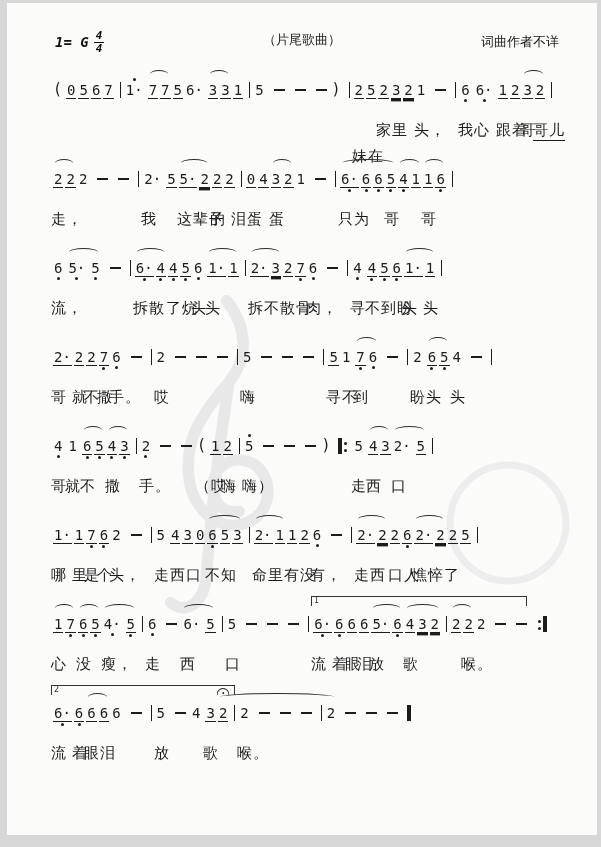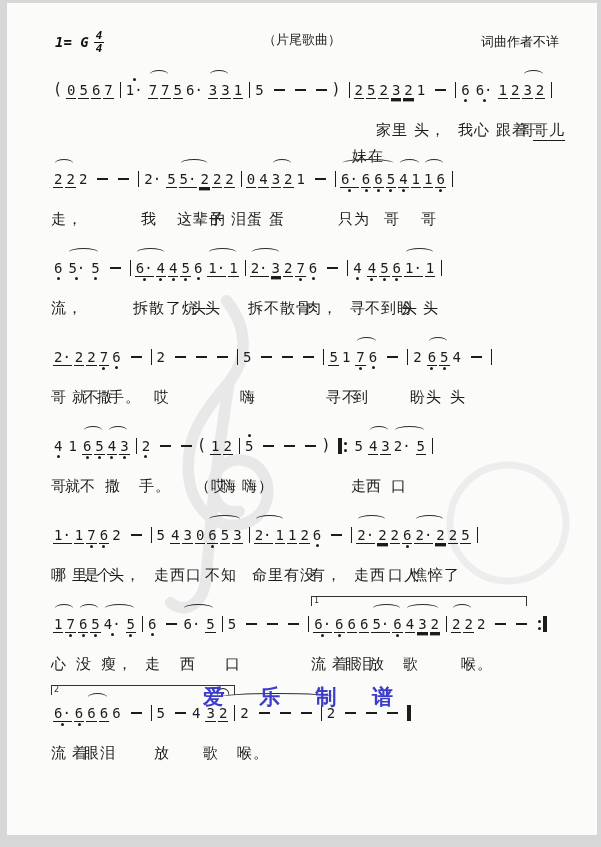--- a/index.html
+++ b/index.html
@@ -82,21 +82,20 @@
     </div>
   </div>
 
   <svg class="clef-wm" width="210" height="330" viewBox="0 0 120 260">
     <path d="M62 6 C78 26 80 50 64 70 C42 96 30 114 32 142 C34 172 58 190 80 180 C98 172 100 144 82 134 C66 126 48 138 52 158 C54 168 62 174 72 172 M64 70 C56 120 50 170 46 224 C44 244 30 254 18 244" fill="none" stroke="#e8e8e8" stroke-width="9" stroke-linecap="round"></path>
   </svg>
   <svg class="circle-wm" width="130" height="130" viewBox="0 0 130 130">
     <circle cx="65" cy="65" r="58" fill="none" stroke="#ededed" stroke-width="7"></circle>
   </svg>
 
-  <div class="maker-wm" style="color: rgb(60, 60, 200);">爱 乐 制 谱</div>
 
   <div class="systems">
       <div class="system">
         <div class="notes"><span class="tk paren">(</span><span class="tk note beam"><span class="hd"></span><span class="tx u1">0</span><span class="ld"></span></span><span class="tk note beam"><span class="hd"></span><span class="tx u1">5</span><span class="ld"></span></span><span class="tk note beam"><span class="hd"></span><span class="tx u1">6</span><span class="ld"></span></span><span class="tk note beam"><span class="hd"></span><span class="tx u1">7</span><span class="ld"></span></span><span class="tk barwrap"><span class="bl"></span></span><span class="tk note"><span class="hd"><span class="dot"></span></span><span class="tx">1·</span><span class="ld"></span></span><span class="tk note beam"><span class="hd"></span><span class="tx u1">7</span><span class="ld"></span></span><span class="tk note beam"><span class="hd"></span><span class="tx u1">7</span><span class="ld"></span></span><span class="tk note beam"><span class="hd"></span><span class="tx u1">5</span><span class="ld"></span></span><span class="tk note"><span class="hd"></span><span class="tx">6·</span><span class="ld"></span></span><span class="tk note beam"><span class="hd"></span><span class="tx u1">3</span><span class="ld"></span></span><span class="tk note beam"><span class="hd"></span><span class="tx u1">3</span><span class="ld"></span></span><span class="tk note beam"><span class="hd"></span><span class="tx u1">1</span><span class="ld"></span></span><span class="tk barwrap"><span class="bl"></span></span><span class="tk note"><span class="hd"></span><span class="tx">5</span><span class="ld"></span></span><span class="tk dash"></span><span class="tk dash"></span><span class="tk dash"></span><span class="tk paren">)</span><span class="tk barwrap"><span class="bl"></span></span><span class="tk note beam"><span class="hd"></span><span class="tx u1">2</span><span class="ld"></span></span><span class="tk note beam"><span class="hd"></span><span class="tx u1">5</span><span class="ld"></span></span><span class="tk note beam"><span class="hd"></span><span class="tx u1">2</span><span class="ld"></span></span><span class="tk note beam"><span class="hd"></span><span class="tx u2">3</span><span class="ld"></span></span><span class="tk note beam"><span class="hd"></span><span class="tx u2">2</span><span class="ld"></span></span><span class="tk note"><span class="hd"></span><span class="tx">1</span><span class="ld"></span></span><span class="tk dash"></span><span class="tk barwrap"><span class="bl"></span></span><span class="tk note"><span class="hd"></span><span class="tx">6</span><span class="ld"><span class="dot"></span></span></span><span class="tk note"><span class="hd"></span><span class="tx">6·</span><span class="ld"><span class="dot"></span></span></span><span class="tk note beam"><span class="hd"></span><span class="tx u1">1</span><span class="ld"></span></span><span class="tk note beam"><span class="hd"></span><span class="tx u1">2</span><span class="ld"></span></span><span class="tk note beam"><span class="hd"></span><span class="tx u1">3</span><span class="ld"></span></span><span class="tk note beam"><span class="hd"></span><span class="tx u1">2</span><span class="ld"></span></span><span class="tk barwrap"><span class="bl"></span></span><div class="arc" style="left: 97px; width: 18px;"></div><div class="arc" style="left: 157px; width: 18px;"></div><div class="arc" style="left: 471px; width: 19px;"></div></div>
         <div class="lyr">
           <span class="seg" style="left: 299px; margin-top: 26px;">妹在</span>
           <span class="seg" style="left: 323px;">家里</span>
           <span class="seg" style="left: 361px;">头，</span>
           <span class="seg" style="left: 405px;">我心</span>
           <span class="seg" style="left: 443px;">跟着</span>

